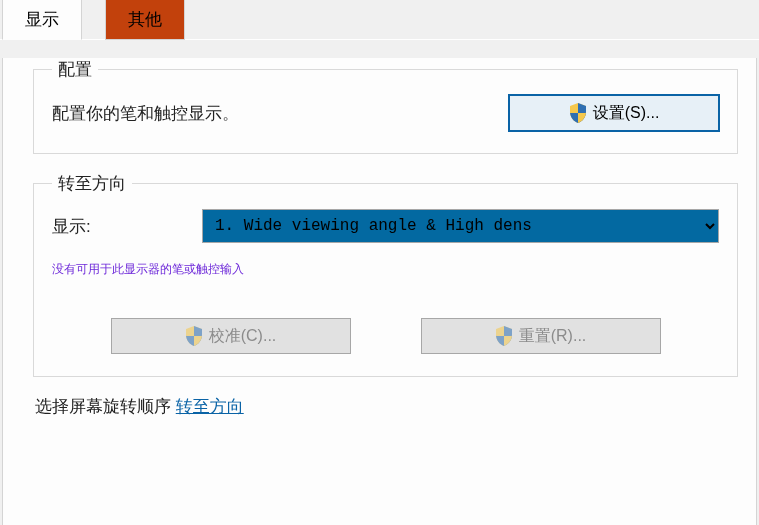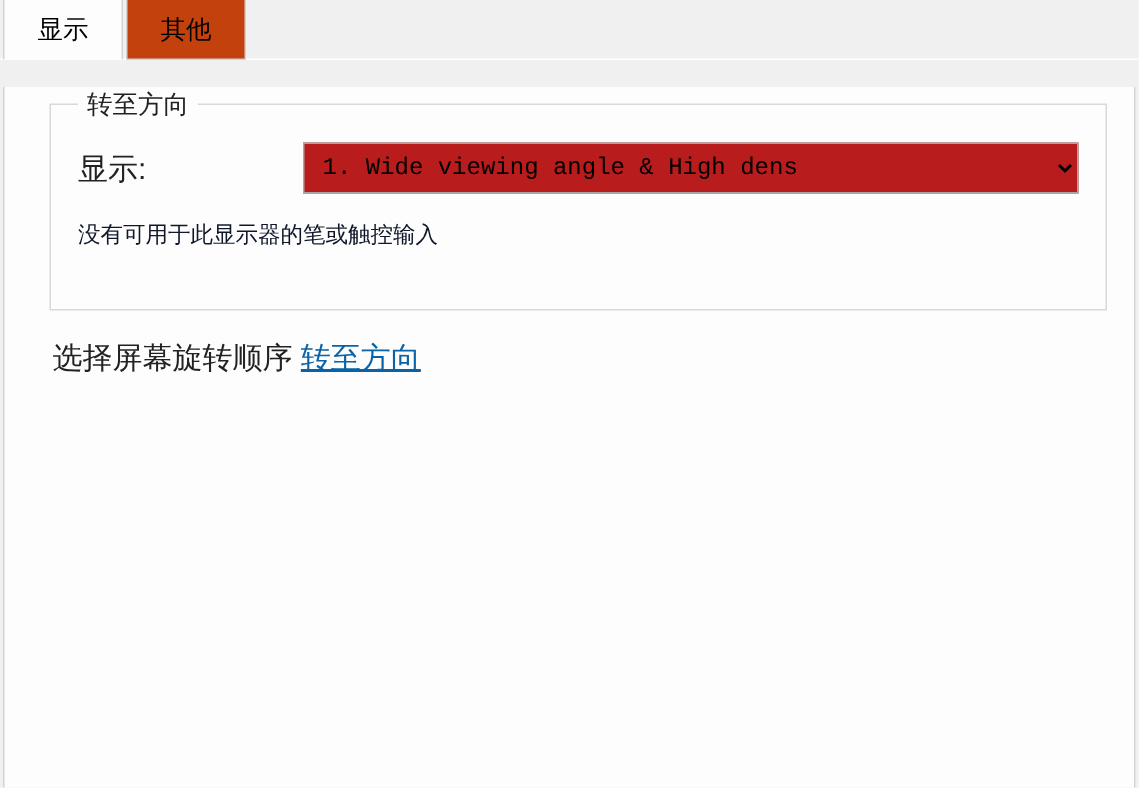--- a/index.html
+++ b/index.html
@@ -17,20 +17,21 @@
     background: #f0f0f0;
     width: 100%;
     height: 100%;
   }
   .tab-strip {
     display: flex;
     align-items: flex-end;
     height: 40px;
     border-bottom: 1px solid #fff;
     padding-left: 2px;
+    gap: 21px;
   }
   .tab {
     padding: 8px 22px 8px 22px;
     border: 1px solid #d4d4d4;
     background: #c2410c;
     margin-right: 2px;
     position: relative;
     top: 1px;
     cursor: pointer;
     font-size: 17px;
@@ -92,49 +93,49 @@
     color: #8b8b8b;
     cursor: default;
   }
   .opt-row {
     display: flex;
     align-items: center;
     margin-bottom: 18px;
   }
   .opt-label {
     width: 150px;
-    font-size: 20px;
+    font-size: 17px;
     color: #222;
   }
   .opt-value {
     flex: 1;
-    font-size: 15px;
-    color: #0f172a;
+    font-size: 12px;
+    color: #6d28d9;
   }
   select.display-select {
     flex: 1;
     height: 34px;
     font-size: 16px;
     font-family: "Courier New", monospace;
     border: 1px solid #a7a7a7;
-    background: #b91c1c;
+    background: #0369a1;
     padding: 0 8px;
   }
   .btn-row {
     display: flex;
     justify-content: center;
     gap: 70px;
     margin-top: 40px;
   }
   .btn-row .btn {
     min-width: 240px;
   }
   .rotation-row {
     margin: 18px 18px 0 32px;
-    font-size: 20px;
+    font-size: 17px;
     color: #222;
   }
   .rotation-row a {
     color: #0a63a6;
     text-decoration: underline;
     cursor: pointer;
   }
   .shield {
     width: 18px;
     height: 20px;
@@ -147,35 +148,70 @@
 
 <div class="root">
 
   <div class="tab-strip">
     <div class="tab active">显示</div>
     <div class="tab">其他</div>
   </div>
 
   <div class="tab-body">
 
+    <fieldset class="group">
+      <legend>配置</legend>
+      <div class="config-row">
+        <div class="config-text">配置你的笔和触控显示。</div>
+        <button class="btn focused">
+          <svg class="shield" viewBox="0 0 18 20">
+            <path d="M9 0 L17 3 V9 C17 14 13.5 18.5 9 20 C4.5 18.5 1 14 1 9 V3 Z" fill="#f6c84c"></path>
+            <path d="M9 0 L17 3 V9 C17 14 13.5 18.5 9 20 V0 Z" fill="#2f6fb2"></path>
+            <path d="M9 10 L17 10 V9 C17 14 13.5 18.5 9 20 V10 Z" fill="#f6c84c"></path>
+            <path d="M9 10 L1 10 V9 C1 14 4.5 18.5 9 20 V10 Z" fill="#2f6fb2"></path>
+          </svg>
+          <span>设置(S)...</span>
+        </button>
+      </div>
+    </fieldset>
 
     <fieldset class="group">
       <legend>转至方向</legend>
 
       <div class="opt-row">
         <div class="opt-label">显示:</div>
         <select class="display-select">
           <option selected="">1. Wide viewing angle &amp; High dens</option>
         </select>
       </div>
 
       <div class="opt-row">
         <div class="opt-value">没有可用于此显示器的笔或触控输入</div>
       </div>
 
+      <div class="btn-row">
+        <button class="btn disabled" disabled="">
+          <svg class="shield dim" viewBox="0 0 18 20">
+            <path d="M9 0 L17 3 V9 C17 14 13.5 18.5 9 20 C4.5 18.5 1 14 1 9 V3 Z" fill="#f6c84c"></path>
+            <path d="M9 0 L17 3 V9 C17 14 13.5 18.5 9 20 V0 Z" fill="#2f6fb2"></path>
+            <path d="M9 10 L17 10 V9 C17 14 13.5 18.5 9 20 V10 Z" fill="#f6c84c"></path>
+            <path d="M9 10 L1 10 V9 C1 14 4.5 18.5 9 20 V10 Z" fill="#2f6fb2"></path>
+          </svg>
+          <span>校准(C)...</span>
+        </button>
+        <button class="btn disabled" disabled="">
+          <svg class="shield dim" viewBox="0 0 18 20">
+            <path d="M9 0 L17 3 V9 C17 14 13.5 18.5 9 20 C4.5 18.5 1 14 1 9 V3 Z" fill="#f6c84c"></path>
+            <path d="M9 0 L17 3 V9 C17 14 13.5 18.5 9 20 V0 Z" fill="#2f6fb2"></path>
+            <path d="M9 10 L17 10 V9 C17 14 13.5 18.5 9 20 V10 Z" fill="#f6c84c"></path>
+            <path d="M9 10 L1 10 V9 C1 14 4.5 18.5 9 20 V10 Z" fill="#2f6fb2"></path>
+          </svg>
+          <span>重置(R)...</span>
+        </button>
+      </div>
     </fieldset>
 
     <div class="rotation-row">
       <span>选择屏幕旋转顺序</span>
       <a>转至方向</a>
     </div>
 
   </div>
 </div>
 

